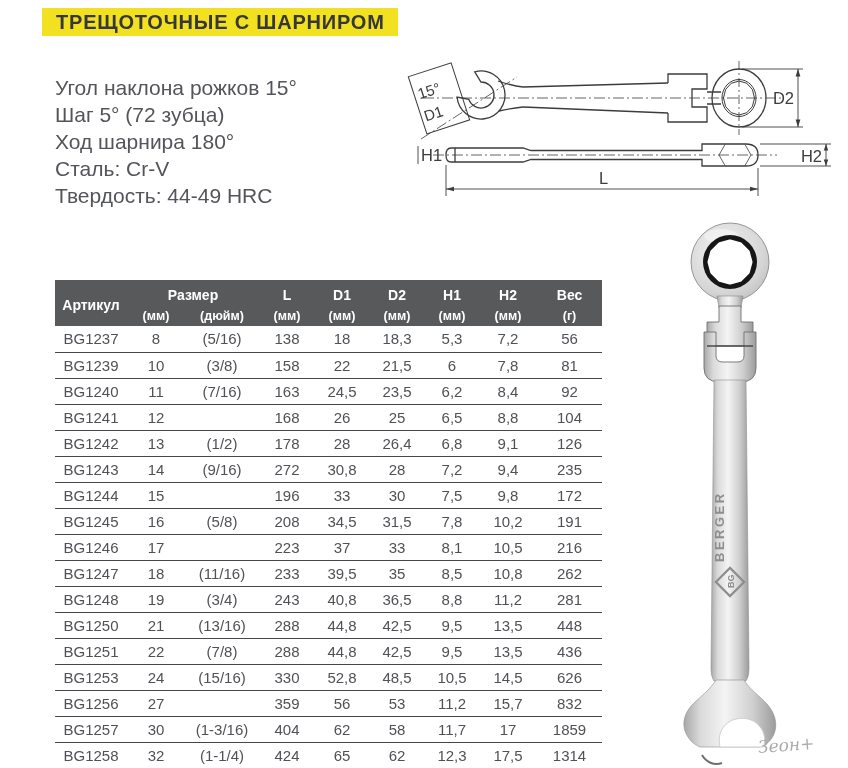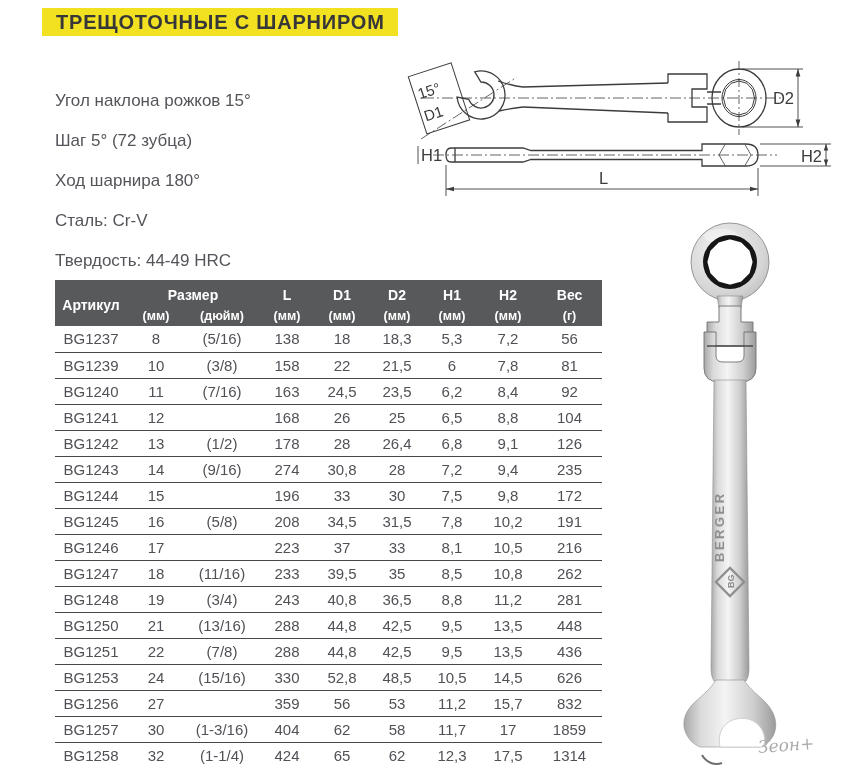--- a/index.html
+++ b/index.html
@@ -15,21 +15,21 @@
     position:relative;background:#ffffff;overflow:hidden;
     font-family:"Liberation Sans", sans-serif;color:var(--text-body);
   }
   .banner{position:absolute;left:42px;top:8px;}
   .banner-line{
     display:table;background:var(--accent-yellow);color:var(--text-dark);
     font-weight:700;font-size:20px;letter-spacing:.8px;line-height:22px;
     padding:3px 13px 3px 14px;white-space:nowrap;
   }
   .specs{position:absolute;left:55px;top:74px;width:360px;}
-  .spec-line{font-size:17px;line-height:27px;color:var(--text-body);white-space:nowrap;margin-top:13px;}
+  .spec-line{font-size:21px;line-height:27px;color:var(--text-body);white-space:nowrap;}
 
   .diagram{position:absolute;left:405px;top:55px;width:443px;height:150px;}
   .photo{position:absolute;left:620px;top:210px;width:228px;height:558px;}
   .watermark{
     position:absolute;left:758px;top:735px;color:#ABABAB;
     font-family:"DejaVu Serif", serif;font-style:italic;font-size:17px;
     transform:rotate(-4deg);white-space:nowrap;
   }
 
   .spec-table{position:absolute;left:55px;top:280px;}
@@ -205,21 +205,21 @@
           <td>28</td>
           <td>26,4</td>
           <td>6,8</td>
           <td>9,1</td>
           <td>126</td>
         </tr>
         <tr>
           <td>BG1243</td>
           <td>14</td>
           <td>(9/16)</td>
-          <td>274</td>
+          <td>272</td>
           <td>30,8</td>
           <td>28</td>
           <td>7,2</td>
           <td>9,4</td>
           <td>235</td>
         </tr>
         <tr>
           <td>BG1244</td>
           <td>15</td>
           <td></td>

